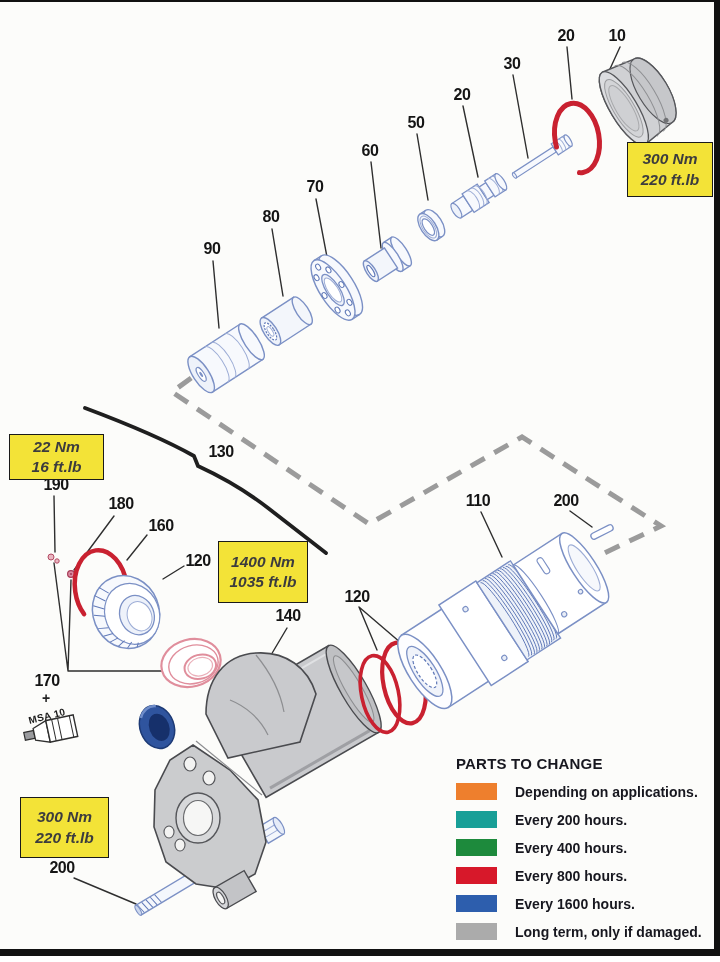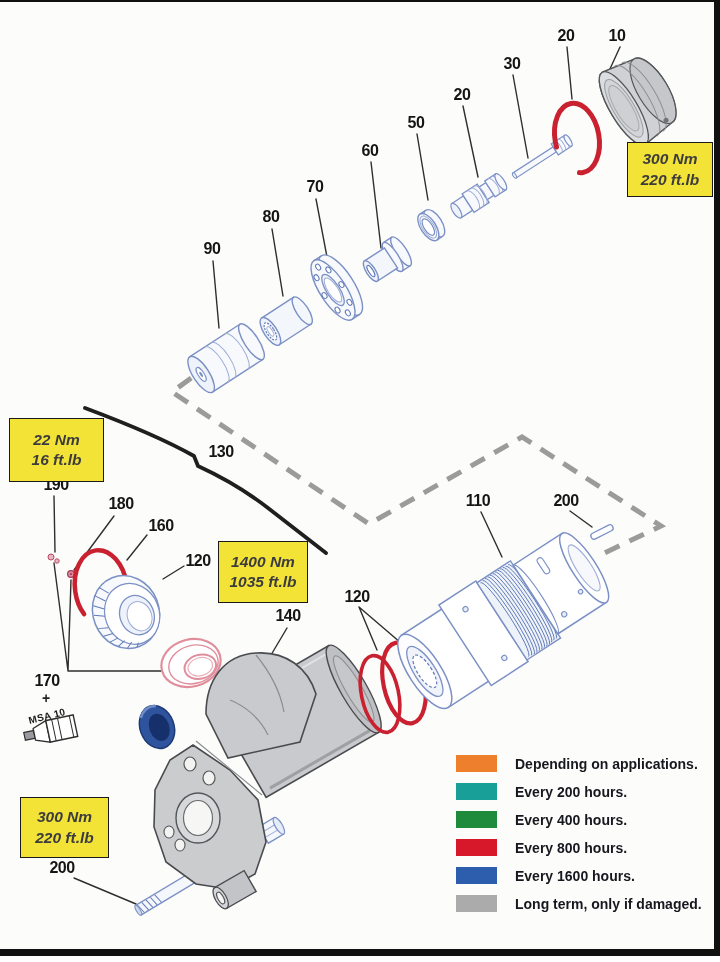--- a/index.html
+++ b/index.html
@@ -268,34 +268,35 @@
 <div class="callout" style="left:56px;top:485px">190</div>
 <div class="callout" style="left:62px;top:868px">200</div>
 
 <div class="plus" style="left:46px;top:698px">+</div>
 <div class="msa" style="left:47px;top:716px">MSA 10</div>
 
 <div class="tbox" style="left: 627px; top: 142px; width: 86px; height: 55px; background-color: rgb(243, 227, 55);">
   <span class="tl">300 Nm</span>
   <span class="tl">220 ft.lb</span>
 </div>
-<div class="tbox" style="left: 9px; top: 418px; width: 95px; height: 64px; background-color: rgb(243, 227, 55);">
+<div class="tbox" style="left: 9px; top: 434px; width: 95px; height: 46px; background-color: rgb(243, 227, 55);">
   <span class="tl">22 Nm</span>
   <span class="tl">16 ft.lb</span>
 </div>
 <div class="tbox" style="left: 218px; top: 541px; width: 90px; height: 62px; background-color: rgb(243, 227, 55);">
   <span class="tl">1400 Nm</span>
   <span class="tl">1035 ft.lb</span>
 </div>
 <div class="tbox" style="left: 20px; top: 797px; width: 89px; height: 61px; background-color: rgb(243, 227, 55);">
   <span class="tl">300 Nm</span>
   <span class="tl">220 ft.lb</span>
 </div>
 
 <div class="legend">
+  <div class="hdr">PARTS TO CHANGE</div>
   <div class="row">
     <div class="sw" style="background-color: rgb(238, 127, 45);"></div>
     <div class="lbl">Depending on applications.</div>
   </div>
   <div class="row">
     <div class="sw" style="background-color: rgb(24, 159, 151);"></div>
     <div class="lbl">Every 200 hours.</div>
   </div>
   <div class="row">
     <div class="sw" style="background-color: rgb(29, 138, 60);"></div>

